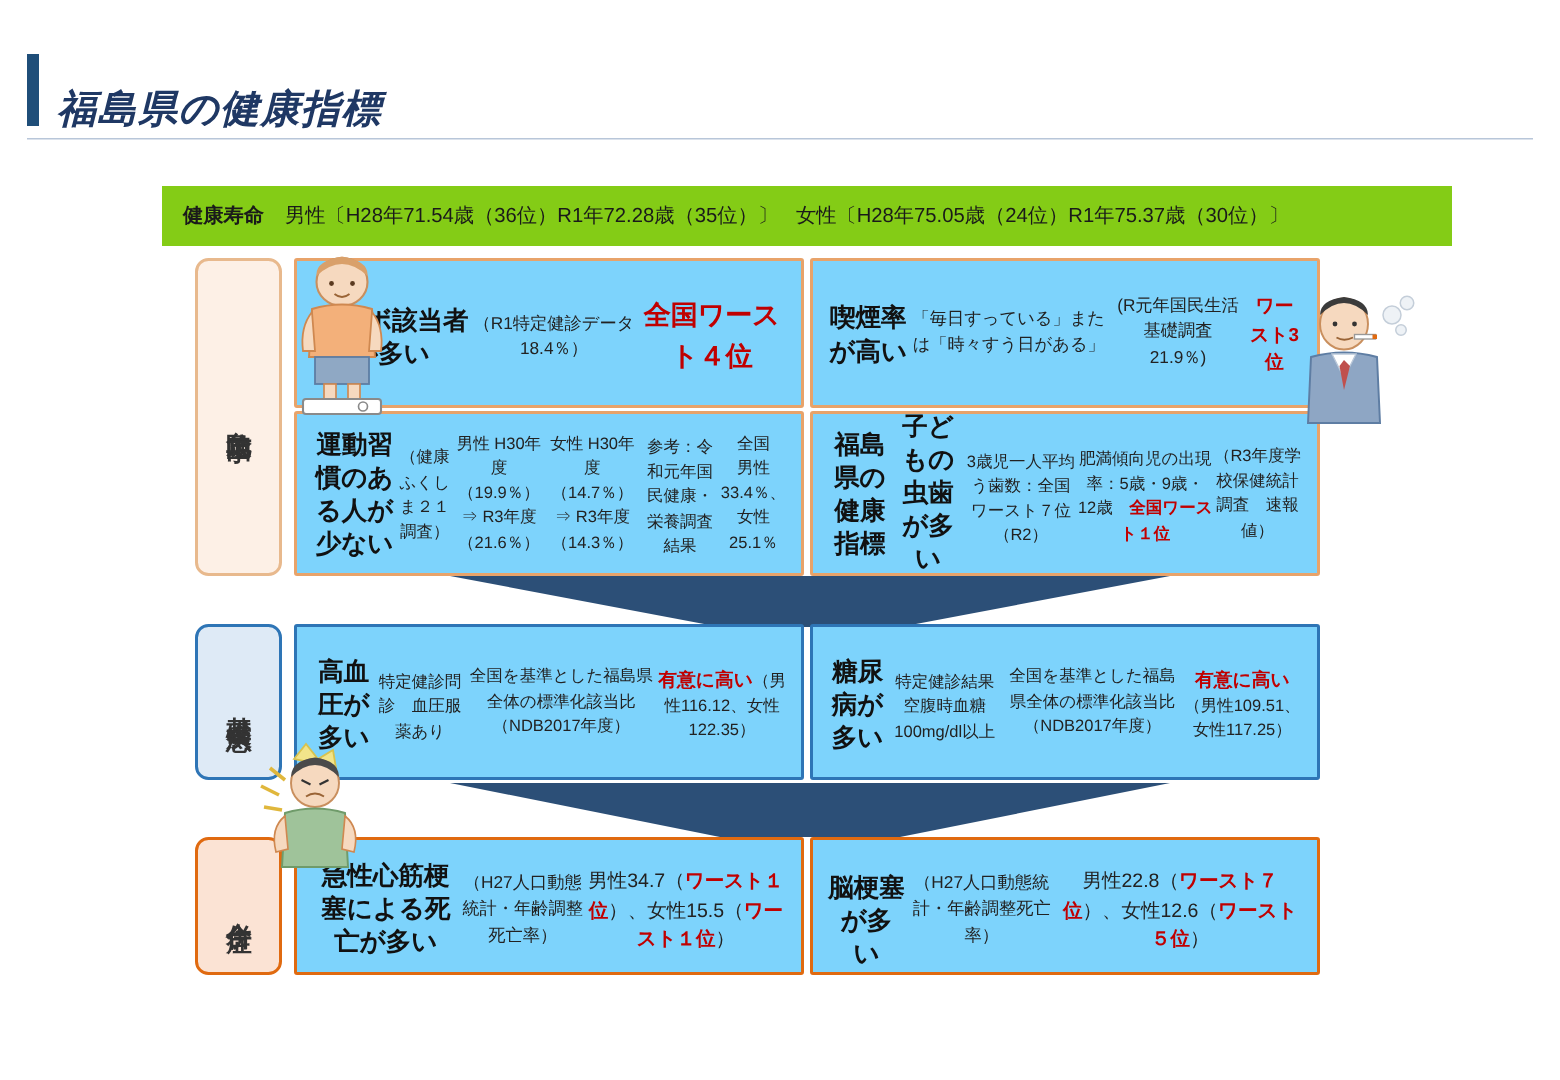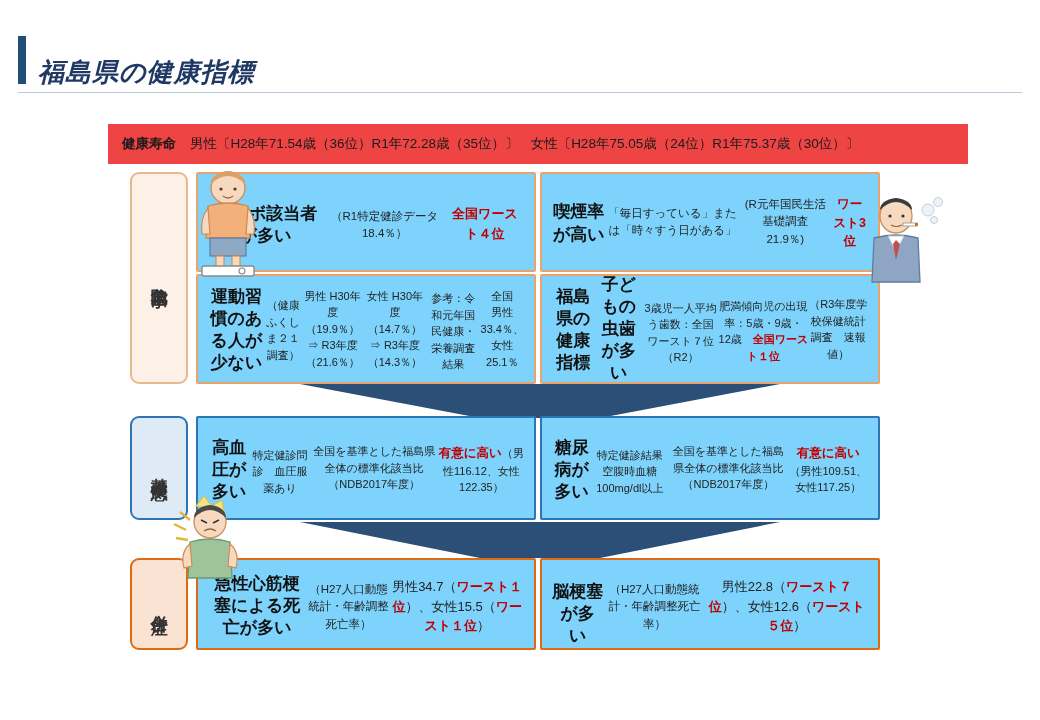--- a/index.html
+++ b/index.html
@@ -28,21 +28,21 @@
     font-style:italic;
   }
   #title-rule {
     position:absolute; left:0; top:56px; width:1004px; height:1px;
     background:#b8c6d9;
   }
 
   
   #life-band {
     position:absolute; left:108px; top:124px; width:860px; height:40px;
-    background:#ef4444;
+    background:#84cc16;
     display:flex; align-items:center;
     padding-left:14px;
     font-size:13.5px; color:#1a1a1a;
   }
   #life-band .seg { white-space:nowrap; }
   #life-band .bold { font-weight:bold; }
 
   
   .cat {
     position:absolute;
@@ -127,21 +127,21 @@
 <div class="cat" id="cat-base">
   <span class="vtext">基礎疾患</span>
 </div>
 <div class="cat" id="cat-comp">
   <span class="vtext">合併症</span>
 </div>
 
 <div class="box orange" id="box-meta">
   <div class="bx-head" style="margin-top:6px">メタボ該当者が多い</div>
   <div class="bx-sub" style="margin-top:6px">（R1特定健診データ　18.4％）</div>
-  <div class="bx-sub red" style="margin-top:3px;font-size:13px">全国ワースト４位</div>
+  <div class="bx-sub red" style="margin-top:3px;font-size:18px">全国ワースト４位</div>
 </div>
 
 <div class="box orange" id="box-smoke">
   <div class="bx-head" style="margin-top:3px">喫煙率が高い</div>
   <div class="bx-sub" style="margin-top:0">「毎日すっている」または「時々すう日がある」</div>
   <div class="bx-sub">(R元年国民生活基礎調査　21.9％)</div>
   <div class="bx-sub red" style="margin-top:2px;font-size:12.5px">ワースト3位</div>
 </div>
 
 <div class="box orange" id="box-exer">

